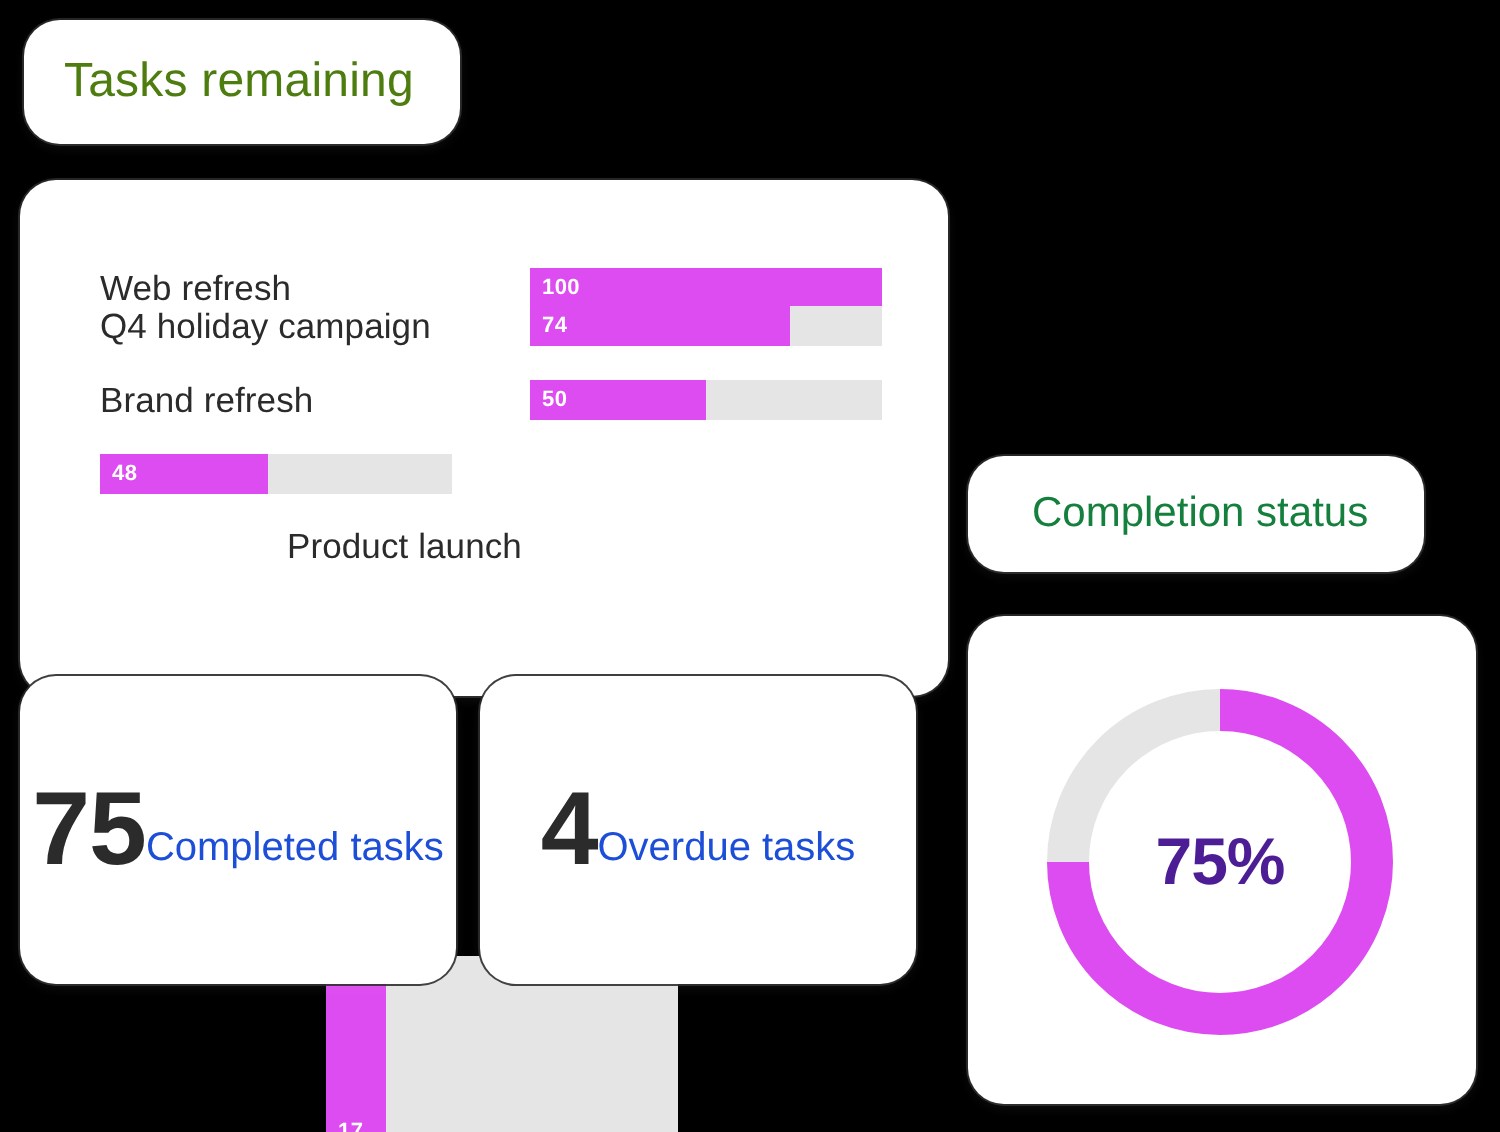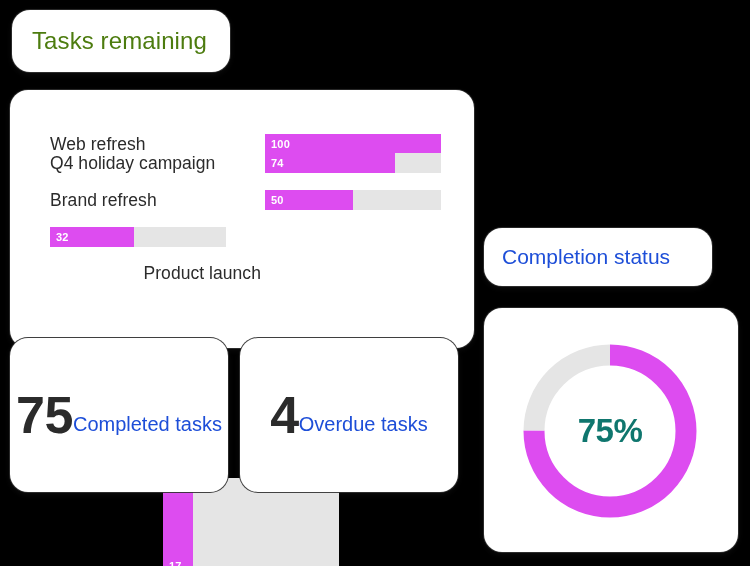--- a/index.html
+++ b/index.html
@@ -151,22 +151,22 @@
     left: 484px;
     top: 228px;
     width: 228px;
     height: 58px;
     border-radius: 18px;
     display: flex;
     align-items: center;
   }
   #status-title-card .title-text {
     font-size: 21px;
-    color: #1d4ed8;
-    padding-left: 18px;
+    color: #15803d;
+    padding-left: 32px;
     white-space: nowrap;
   }
 
   
   #donut-card {
     left: 484px;
     top: 308px;
     width: 254px;
     height: 244px;
     border-radius: 18px;
@@ -182,21 +182,21 @@
   #donut-center-text {
     position: absolute;
     left: 0; top: 0;
     width: 186px;
     height: 186px;
     display: flex;
     align-items: center;
     justify-content: center;
     font-size: 33px;
     font-weight: bold;
-    color: #0f766e;
+    color: #4c1d95;
     letter-spacing: -0.5px;
   }
 </style>
 </head>
 <body>
 
 <div id="stage">
 
   <div class="card" id="title-card">
     <span class="title-text">Tasks remaining</span>
@@ -224,21 +224,21 @@
           <div class="bar-label">Brand refresh</div>
           <div class="bar-track" style="background: rgb(229, 229, 229);">
             <div class="bar-fill" style="width: 50%; background: rgb(221, 76, 240);">
               <span class="bar-value">50</span>
             </div>
           </div>
         </div>
         <div class="bar-row" style="top: 136px;">
           <div class="bar-track" style="background: rgb(229, 229, 229);">
             <div class="bar-fill" style="width: 48%; background: rgb(221, 76, 240);">
-              <span class="bar-value">32</span>
+              <span class="bar-value">48</span>
             </div>
           </div>
         </div>
         <div class="bar-row" style="top: 173px; flex-direction: column;">
           <div class="bar-label">Product launch</div>
           <div class="bar-track" style="background: rgb(229, 229, 229);">
             <div class="bar-fill" style="width: 17%; background: rgb(221, 76, 240);">
               <span class="bar-value">17</span>
             </div>
           </div>

